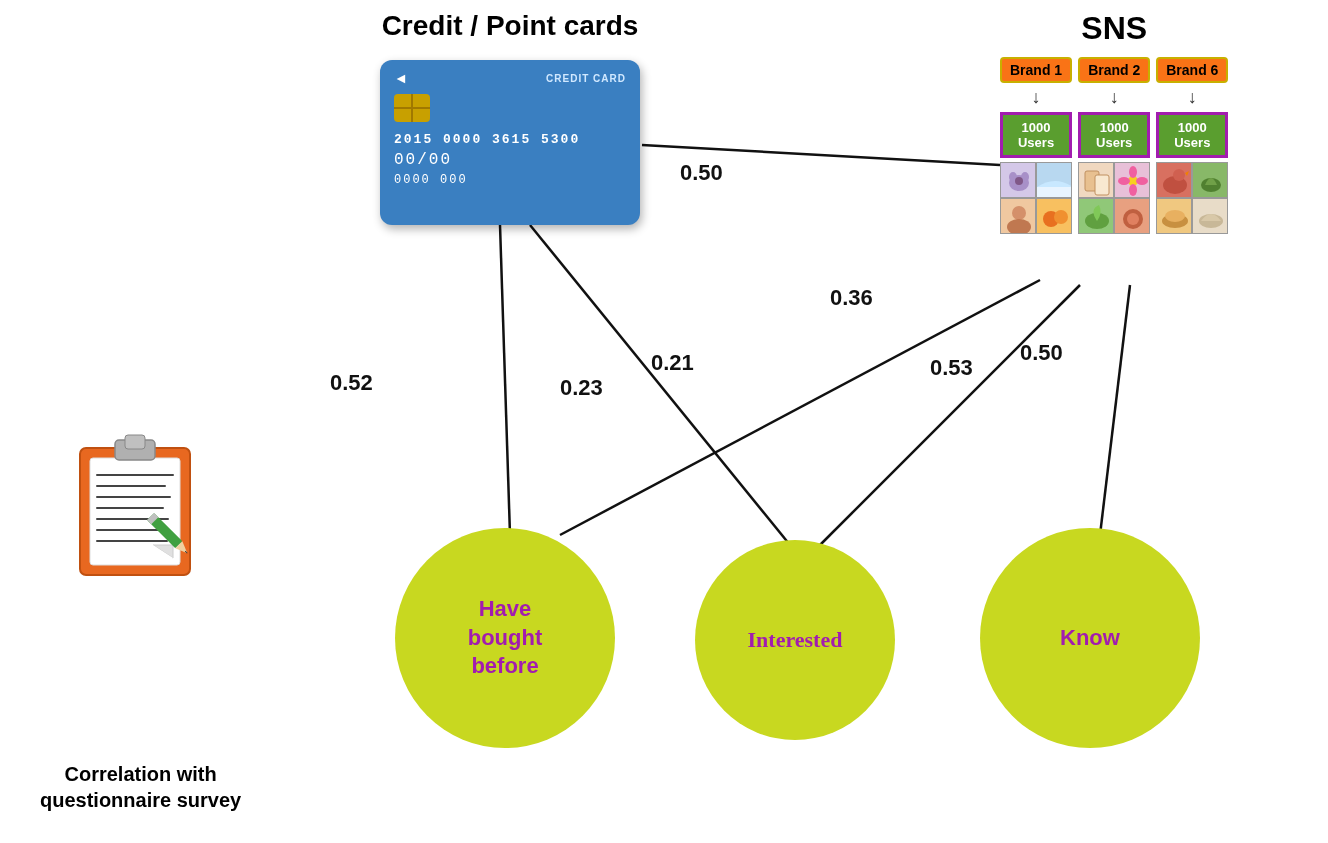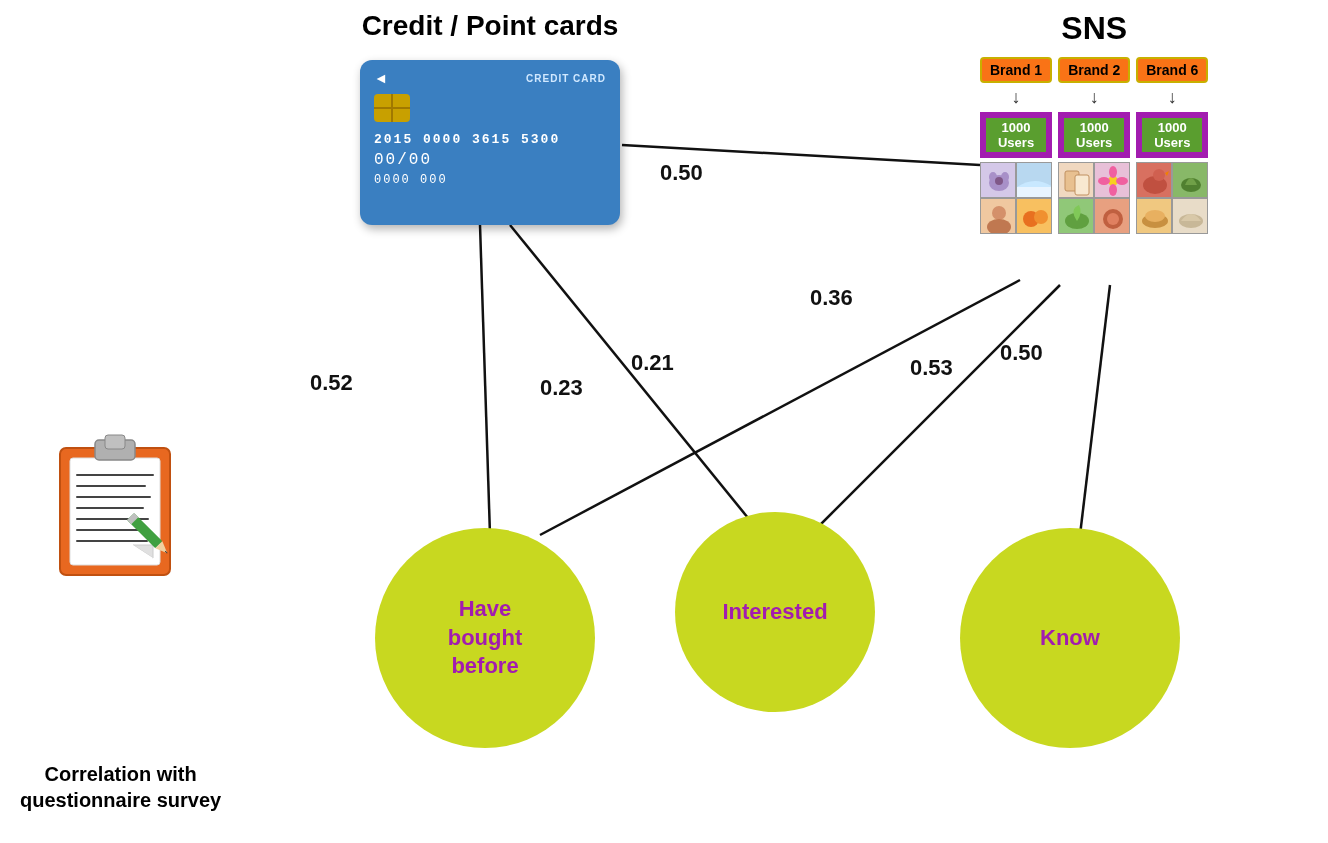--- a/index.html
+++ b/index.html
@@ -8,20 +8,21 @@
       height: 843px;
       background: #ffffff;
       font-family: Arial, sans-serif;
       position: relative;
       overflow: hidden;
     }
     .main-container {
       position: relative;
       width: 1222px;
       height: 843px;
+      margin-left: 20px;
     }
     
     .credit-card {
       position: absolute;
       top: 60px;
       left: 360px;
       width: 260px;
       height: 165px;
       background: #3a7fc1;
       border-radius: 12px;
@@ -129,21 +130,21 @@
       background: #5a9e2f;
       color: white;
       font-size: 13px;
       font-weight: bold;
       text-align: center;
       width: 72px;
       height: 46px;
       display: flex;
       align-items: center;
       justify-content: center;
-      border: 6px solid #a21caf;
+      border: 3px solid #a21caf;
     }
     .brand-images {
       display: grid;
       grid-template-columns: 36px 36px;
       grid-template-rows: 36px 36px;
       gap: 0;
     }
     .brand-img-cell {
       width: 36px;
       height: 36px;
@@ -377,21 +378,21 @@
 
   <div class="corr-label" style="left:660px; top:160px;">0.50</div>
   <div class="corr-label" style="left:310px; top:370px;">0.52</div>
   <div class="corr-label" style="left:540px; top:375px;">0.23</div>
   <div class="corr-label" style="left:631px; top:350px;">0.21</div>
   <div class="corr-label" style="left:810px; top:285px;">0.36</div>
   <div class="corr-label" style="left:910px; top:355px;">0.53</div>
   <div class="corr-label" style="left:1000px; top:340px;">0.50</div>
 
   <div class="circle" style="left:375px; top:528px; width:220px; height:220px;">Have<br>bought<br>before</div>
-  <div class="circle" style="left:675px; top:512px; width:200px; height:200px;">Interested</div>
+  <div class="circle" style="left:675px; top:540px; width:200px; height:200px;font-family:Liberation Serif, serif;">Interested</div>
   <div class="circle" style="left:960px; top:528px; width:220px; height:220px;">Know</div>
 
   <svg class="clipboard" viewBox="0 0 120 155">
 
     <rect x="5" y="18" width="110" height="127" rx="6" fill="#e86820" stroke="#c05010" stroke-width="2"></rect>
 
     <rect x="15" y="28" width="90" height="107" rx="3" fill="white" stroke="#ddd" stroke-width="1"></rect>
 
     <rect x="40" y="10" width="40" height="20" rx="4" fill="#b0b0b0" stroke="#888" stroke-width="1.5"></rect>
     <rect x="50" y="5" width="20" height="14" rx="3" fill="#c0c0c0" stroke="#888" stroke-width="1"></rect>

